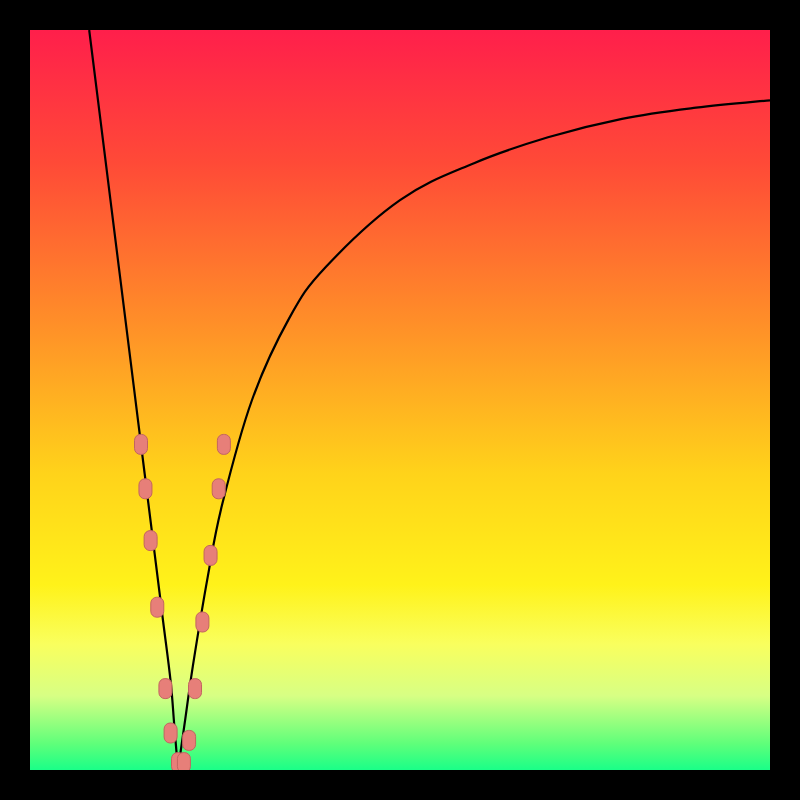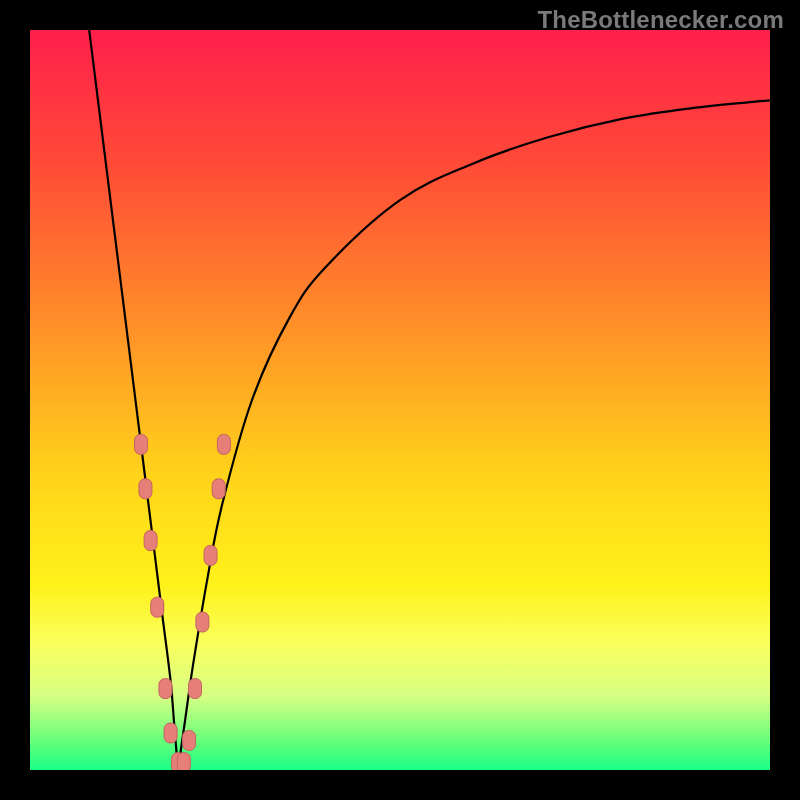--- a/index.html
+++ b/index.html
@@ -71,15 +71,14 @@
           <rect x="152.6" y="700.4" width="13" height="20" rx="6" ry="6" fill="#e77f79" stroke="#c26460" stroke-width="1"></rect>
           <rect x="158.52" y="648.6" width="13" height="20" rx="6" ry="6" fill="#e77f79" stroke="#c26460" stroke-width="1"></rect>
           <rect x="165.92000000000002" y="582" width="13" height="20" rx="6" ry="6" fill="#e77f79" stroke="#c26460" stroke-width="1"></rect>
           <rect x="174.06" y="515.4" width="13" height="20" rx="6" ry="6" fill="#e77f79" stroke="#c26460" stroke-width="1"></rect>
           <rect x="182.20000000000002" y="448.8" width="13" height="20" rx="6" ry="6" fill="#e77f79" stroke="#c26460" stroke-width="1"></rect>
           <rect x="187.38" y="404.4" width="13" height="20" rx="6" ry="6" fill="#e77f79" stroke="#c26460" stroke-width="1"></rect>
         </g>
     </svg>
   </div>
 
-  <div class="watermark">TheBottlenecker.com</div>
 
 </div>
 
 </body></html>

